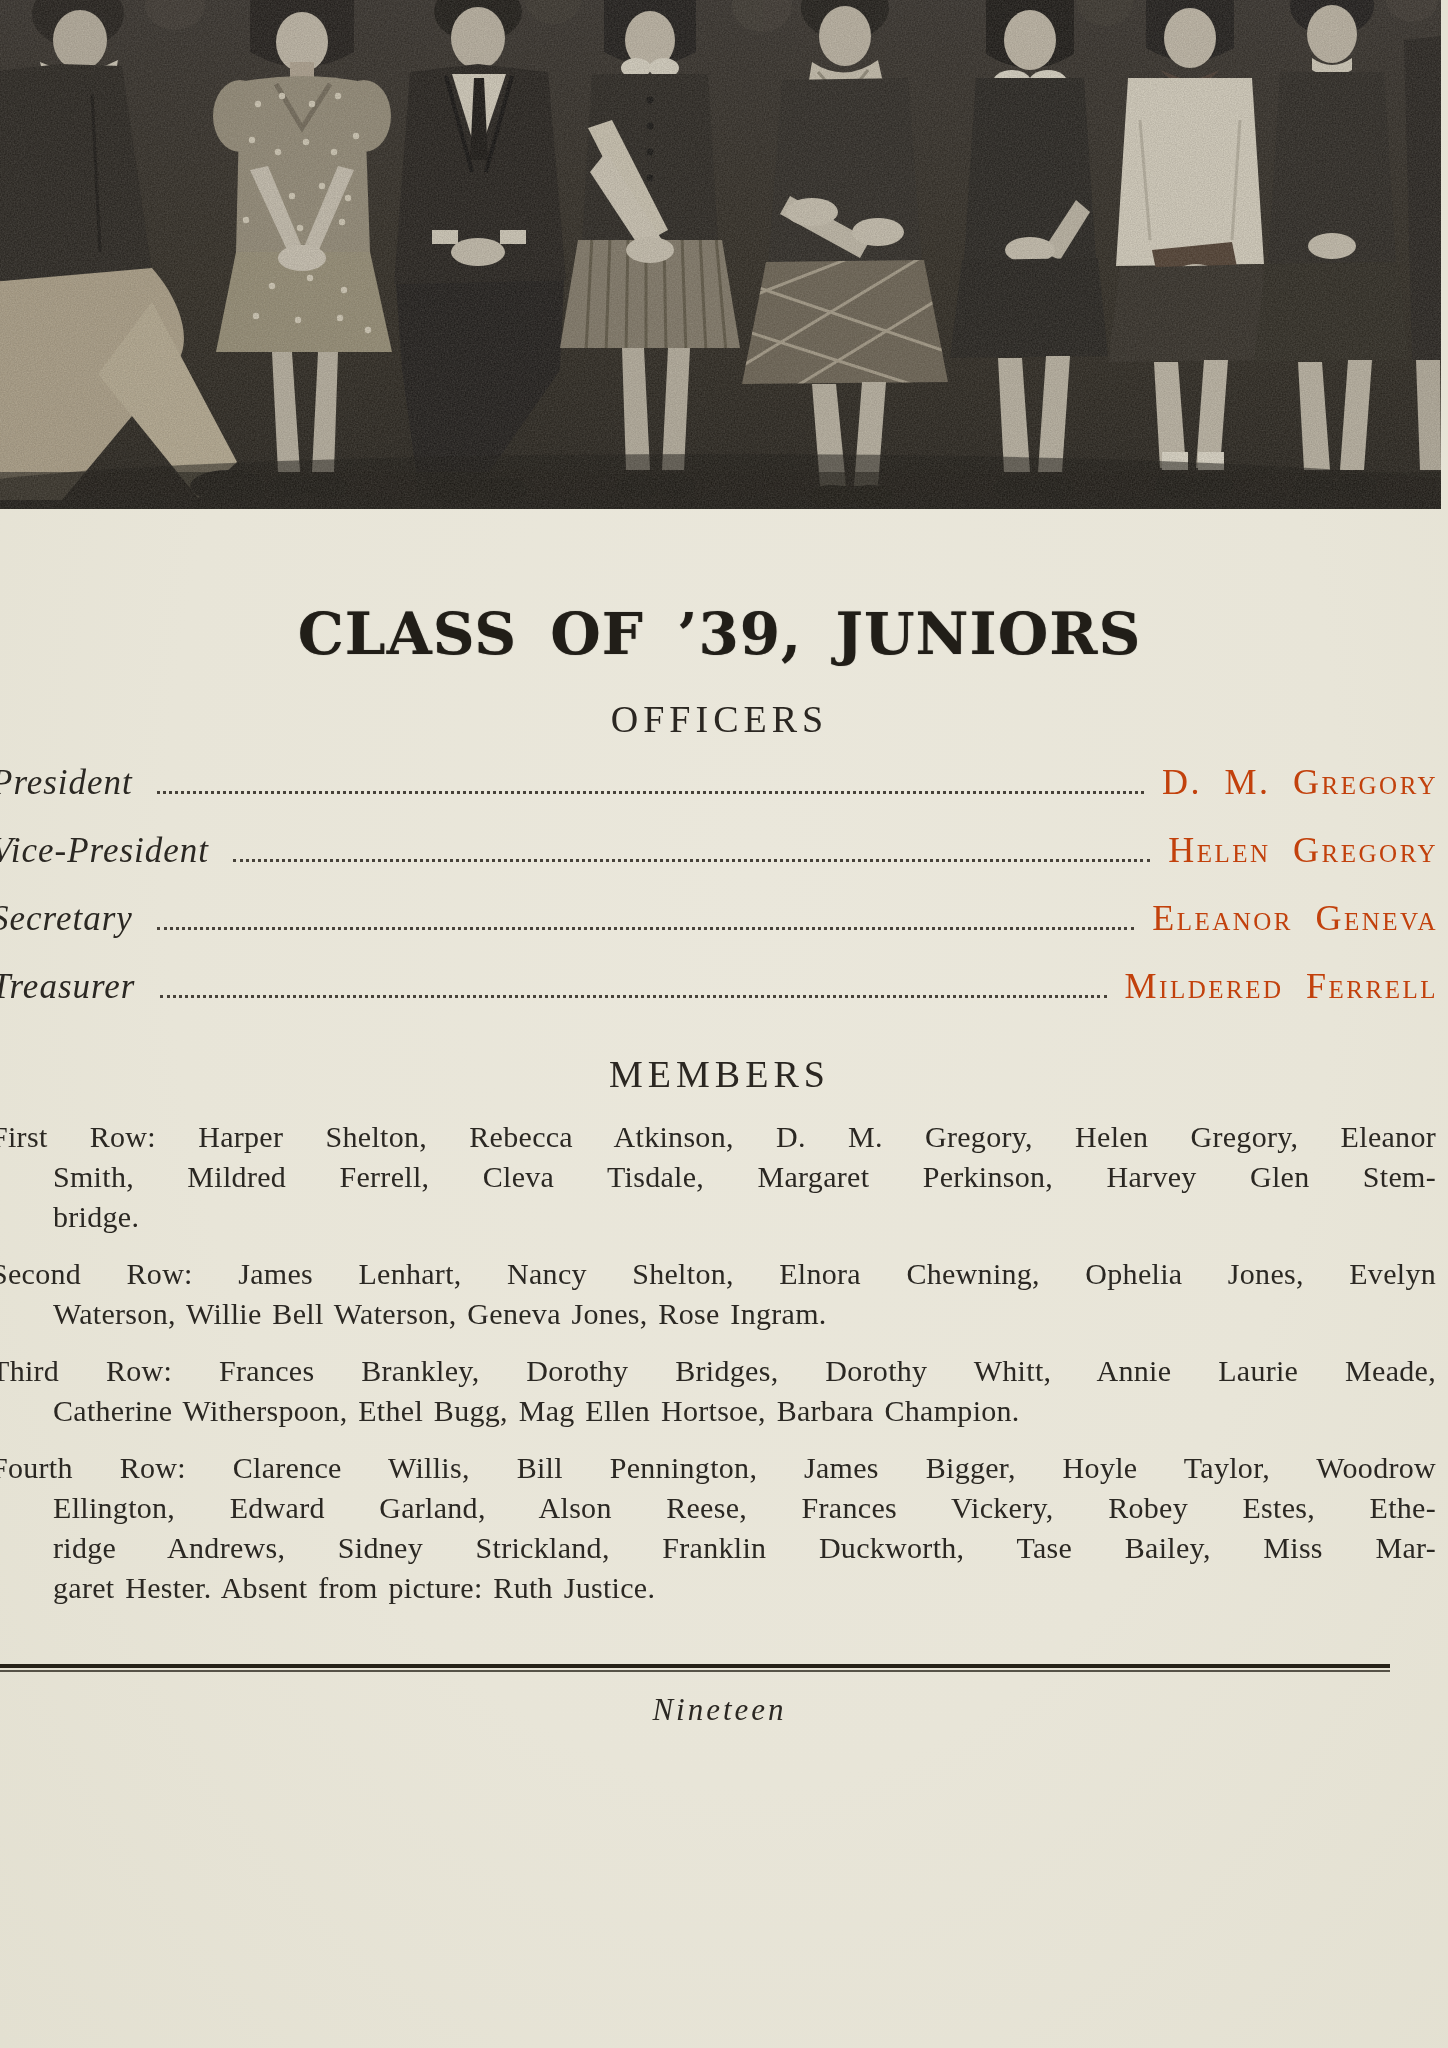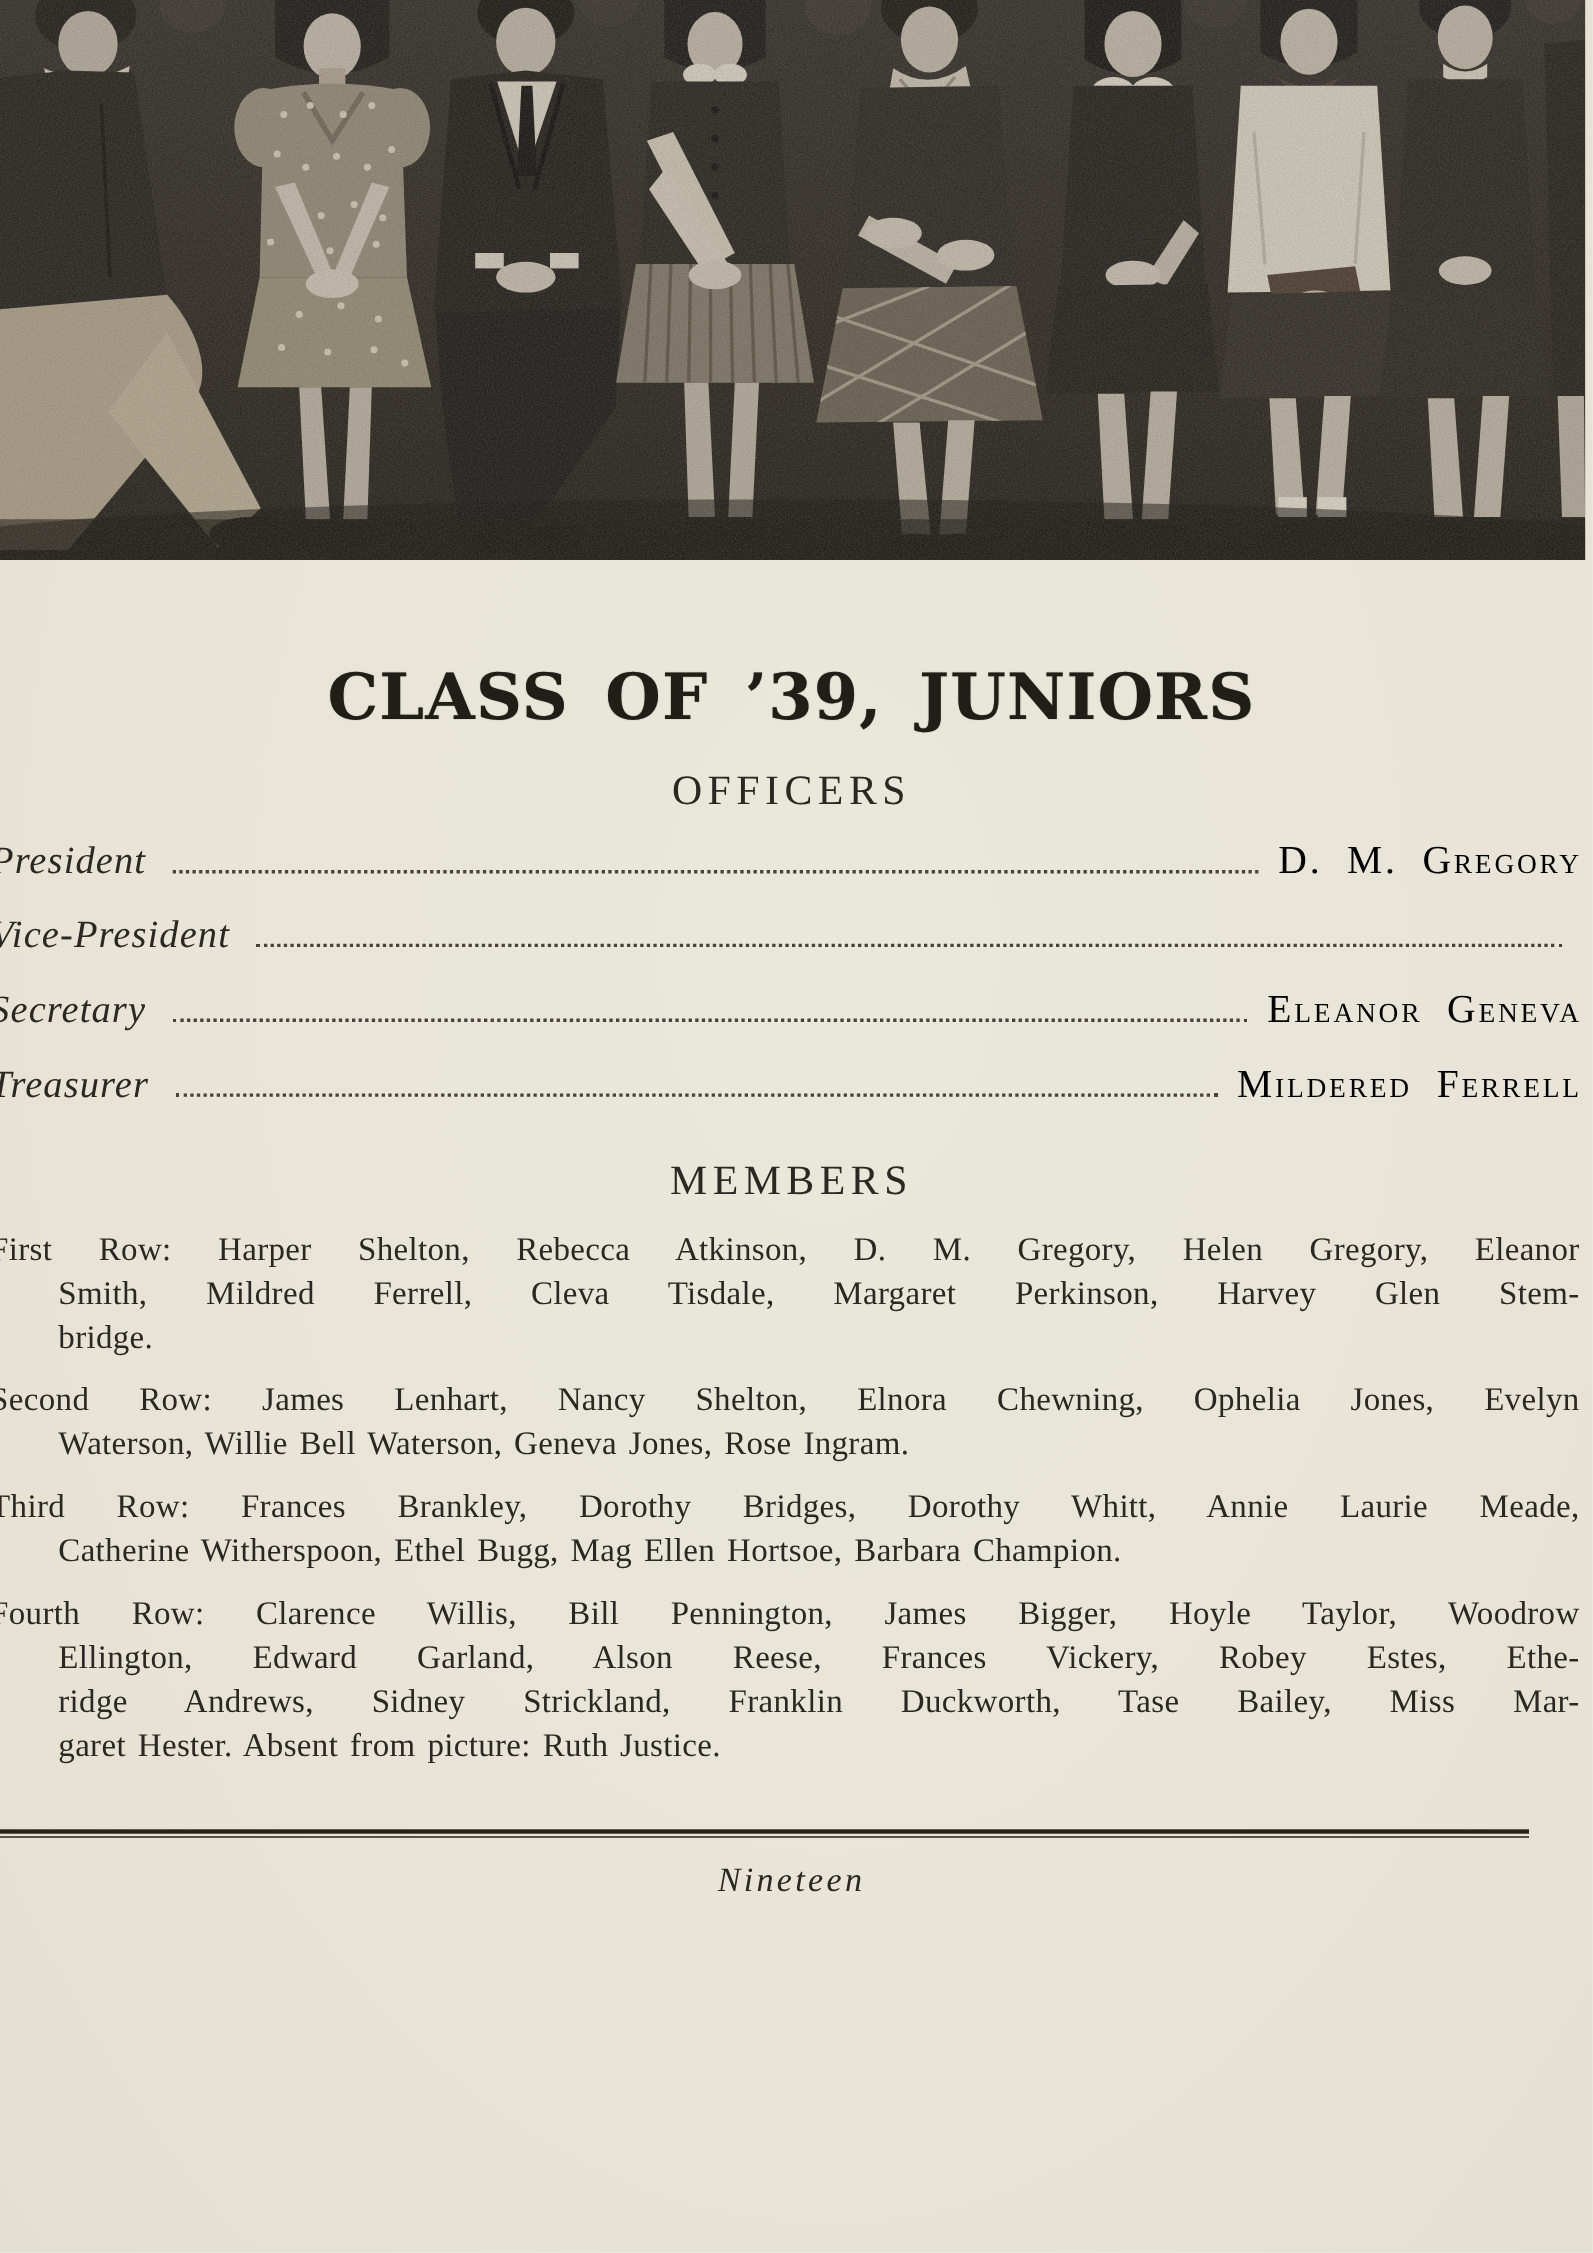--- a/index.html
+++ b/index.html
@@ -65,21 +65,21 @@
     height: 4px;
     border-bottom: 3px dotted #47423a;
     margin: 0 18px 0 24px;
     min-width: 60px;
   }
   .officer-name {
     font-size: 36px; line-height: 44px;
     font-variant: small-caps;
     letter-spacing: 2.5px; word-spacing: 11px;
     white-space: nowrap;
-    color: #000000;
+    color: #c2410c;
   }
 
   
   .members {
     margin: 20px 0 0 0;
     padding-right: 12px;
     font-size: 30px; line-height: 40px;
     letter-spacing: 0.3px; word-spacing: 3px;
     color: #2b2823;
   }
@@ -347,20 +347,21 @@
 
   <div class="officers">
     <div class="officer-row">
       <span class="officer-title">President</span>
       <span class="leader"></span>
       <span class="officer-name">D. M. Gregory</span>
     </div>
     <div class="officer-row">
       <span class="officer-title">Vice-President</span>
       <span class="leader"></span>
+      <span class="officer-name">Helen Gregory</span>
     </div>
     <div class="officer-row">
       <span class="officer-title">Secretary</span>
       <span class="leader"></span>
       <span class="officer-name">Eleanor Geneva</span>
     </div>
     <div class="officer-row">
       <span class="officer-title">Treasurer</span>
       <span class="leader"></span>
       <span class="officer-name">Mildered Ferrell</span>

